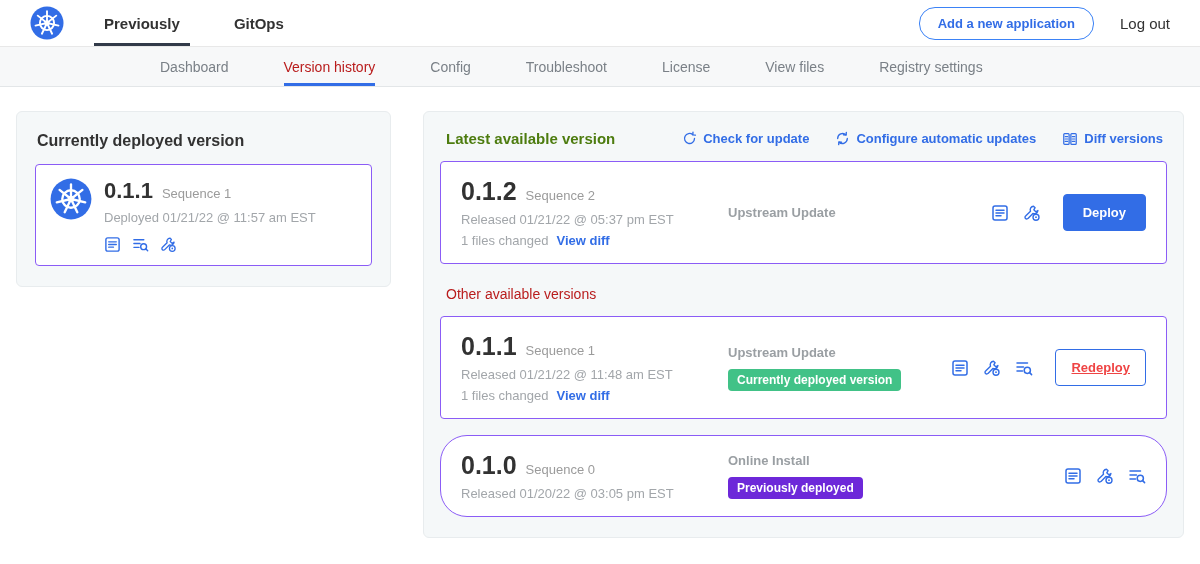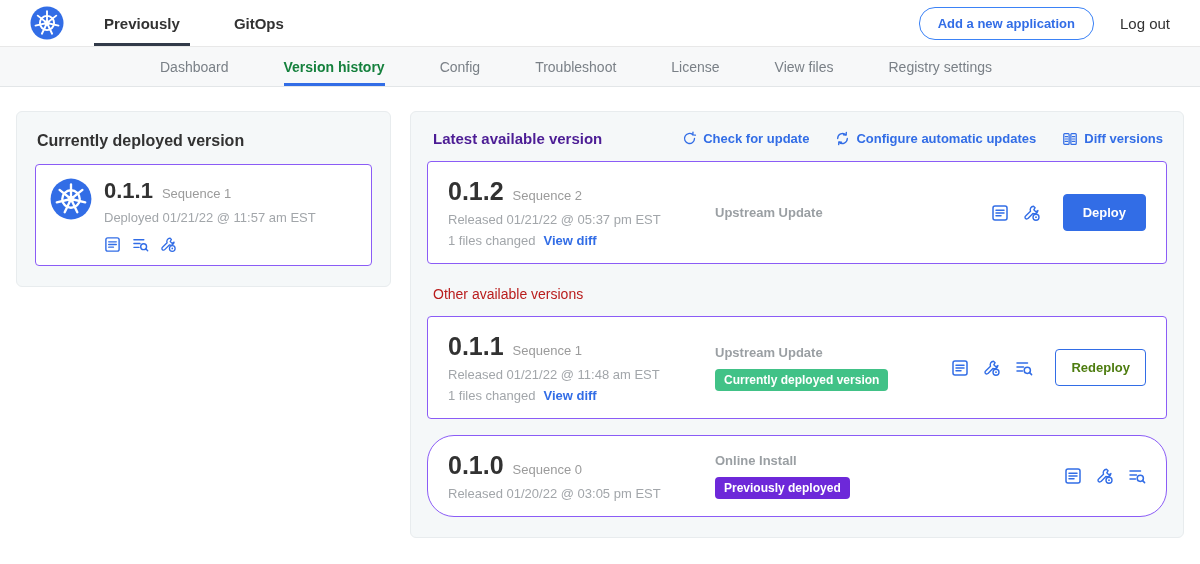--- a/index.html
+++ b/index.html
@@ -57,27 +57,27 @@
   }
   .subnav-item {
     display: flex; align-items: center;
     font-size: 14px; color: #7a8087;
     border-bottom: 3px solid transparent;
     padding-top: 3px;
     cursor: pointer;
     white-space: nowrap;
   }
   .subnav-item.active {
-    color: #15803d;
-    font-weight: bold;
+    color: #b91c1c;
+    font-weight: normal;
     border-bottom-color: #326de6;
   }
 
   
-  .main { display: flex; align-items: flex-start; gap: 19px; padding: 24px 16px; }
+  .main { display: flex; align-items: flex-start; gap: 32px; padding: 24px 16px; }
   .panel {
     background: #f5f8f9;
     border: 1px solid #e8ecee;
     border-radius: 6px;
   }
   .left-panel { width: 375px; padding: 18px 18px 20px; }
   .right-panel { flex: 1; padding: 18px 16px 20px; min-height: 420px; }
 
   .left-title { font-size: 16px; font-weight: bold; color: #323232; margin: 2px 0 14px 2px; }
 
@@ -90,21 +90,21 @@
   .k8s-sm { width: 42px; height: 42px; flex: 0 0 auto; }
   .ver-line { display: flex; align-items: baseline; gap: 9px; }
   .ver-big { font-size: 22px; font-weight: bold; color: #323232; }
   .seq { font-size: 13px; color: #9b9b9b; }
   .muted { font-size: 13px; color: #a2a6aa; margin-top: 6px; }
   .icon-row { display: flex; gap: 11px; margin-top: 11px; }
   .icon-btn { color: #326de6; cursor: pointer; display: inline-flex; }
 
   
   .rp-header { display: flex; align-items: center; margin: 0 4px 14px 6px; }
-  .rp-title { font-size: 15px; font-weight: 600; color: #4c1d95; }
+  .rp-title { font-size: 15px; font-weight: 600; color: #4d7c0f; }
   .rp-actions { margin-left: auto; display: flex; gap: 26px; }
   .rp-action {
     display: inline-flex; align-items: center; gap: 6px;
     color: #326de6; font-size: 13px; font-weight: bold; cursor: pointer;
   }
 
   .vcard { display: flex; align-items: center; padding: 15px 20px; margin-bottom: 0; }
   .vcard + .vcard { margin-top: 16px; border-radius: 27px; }
   .vleft { width: 255px; flex: 0 0 auto; }
   .vleft .ver-big { font-size: 25px; }
@@ -124,23 +124,23 @@
   }
   .badge-green { background: #41c287; }
   .badge-gray { background: #6d28d9; }
   .vright { display: flex; align-items: center; gap: 14px; flex: 0 0 auto; }
   .btn-primary {
     background: #326de6; color: #fff; border: 1px solid #326de6;
     font-family: inherit; font-size: 13px; font-weight: bold;
     border-radius: 4px; padding: 10px 19px; cursor: pointer; margin-left: 8px;
   }
   .btn-outline {
-    background: #fff; color: #4d7c0f; border: 1px solid #326de6;
+    background: #fff; color: #ef4444; border: 1px solid #326de6;
     font-family: inherit; font-size: 13px; font-weight: bold;
-    border-radius: 4px; padding: 10px 15px; cursor: pointer; margin-left: 8px;
+    border-radius: 4px; padding: 10px 15px; cursor: pointer; margin-left: 8px; text-decoration: underline;
   }
   .other-title { font-size: 14px; font-weight: 400; color: #b91c1c; margin: 22px 0 14px 6px; }
 </style>
 </head>
 <body>
 
 <svg width="0" height="0" style="position:absolute">
   <defs>
     <symbol id="i-k8s" viewBox="0 0 36 36">
       <circle cx="18" cy="18" r="17.5" fill="#326de6"></circle>

